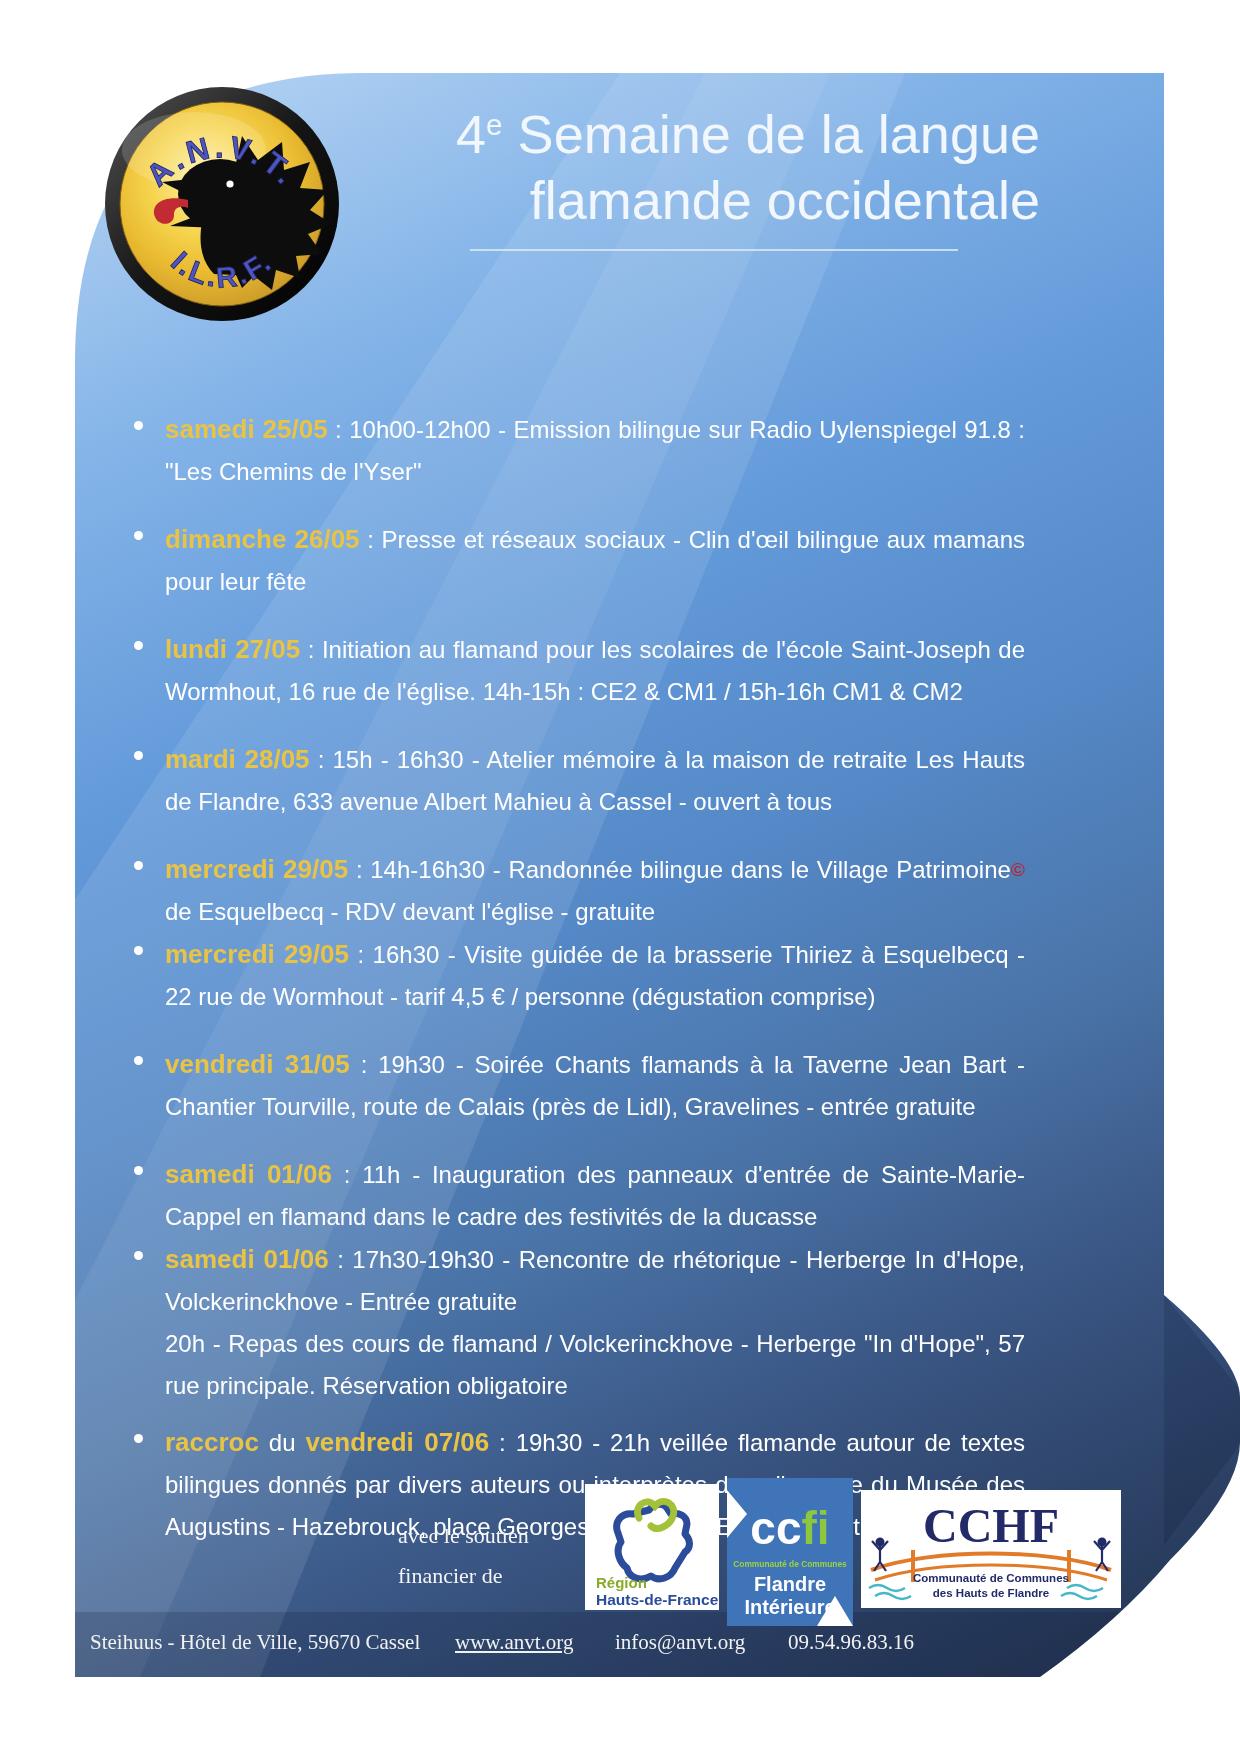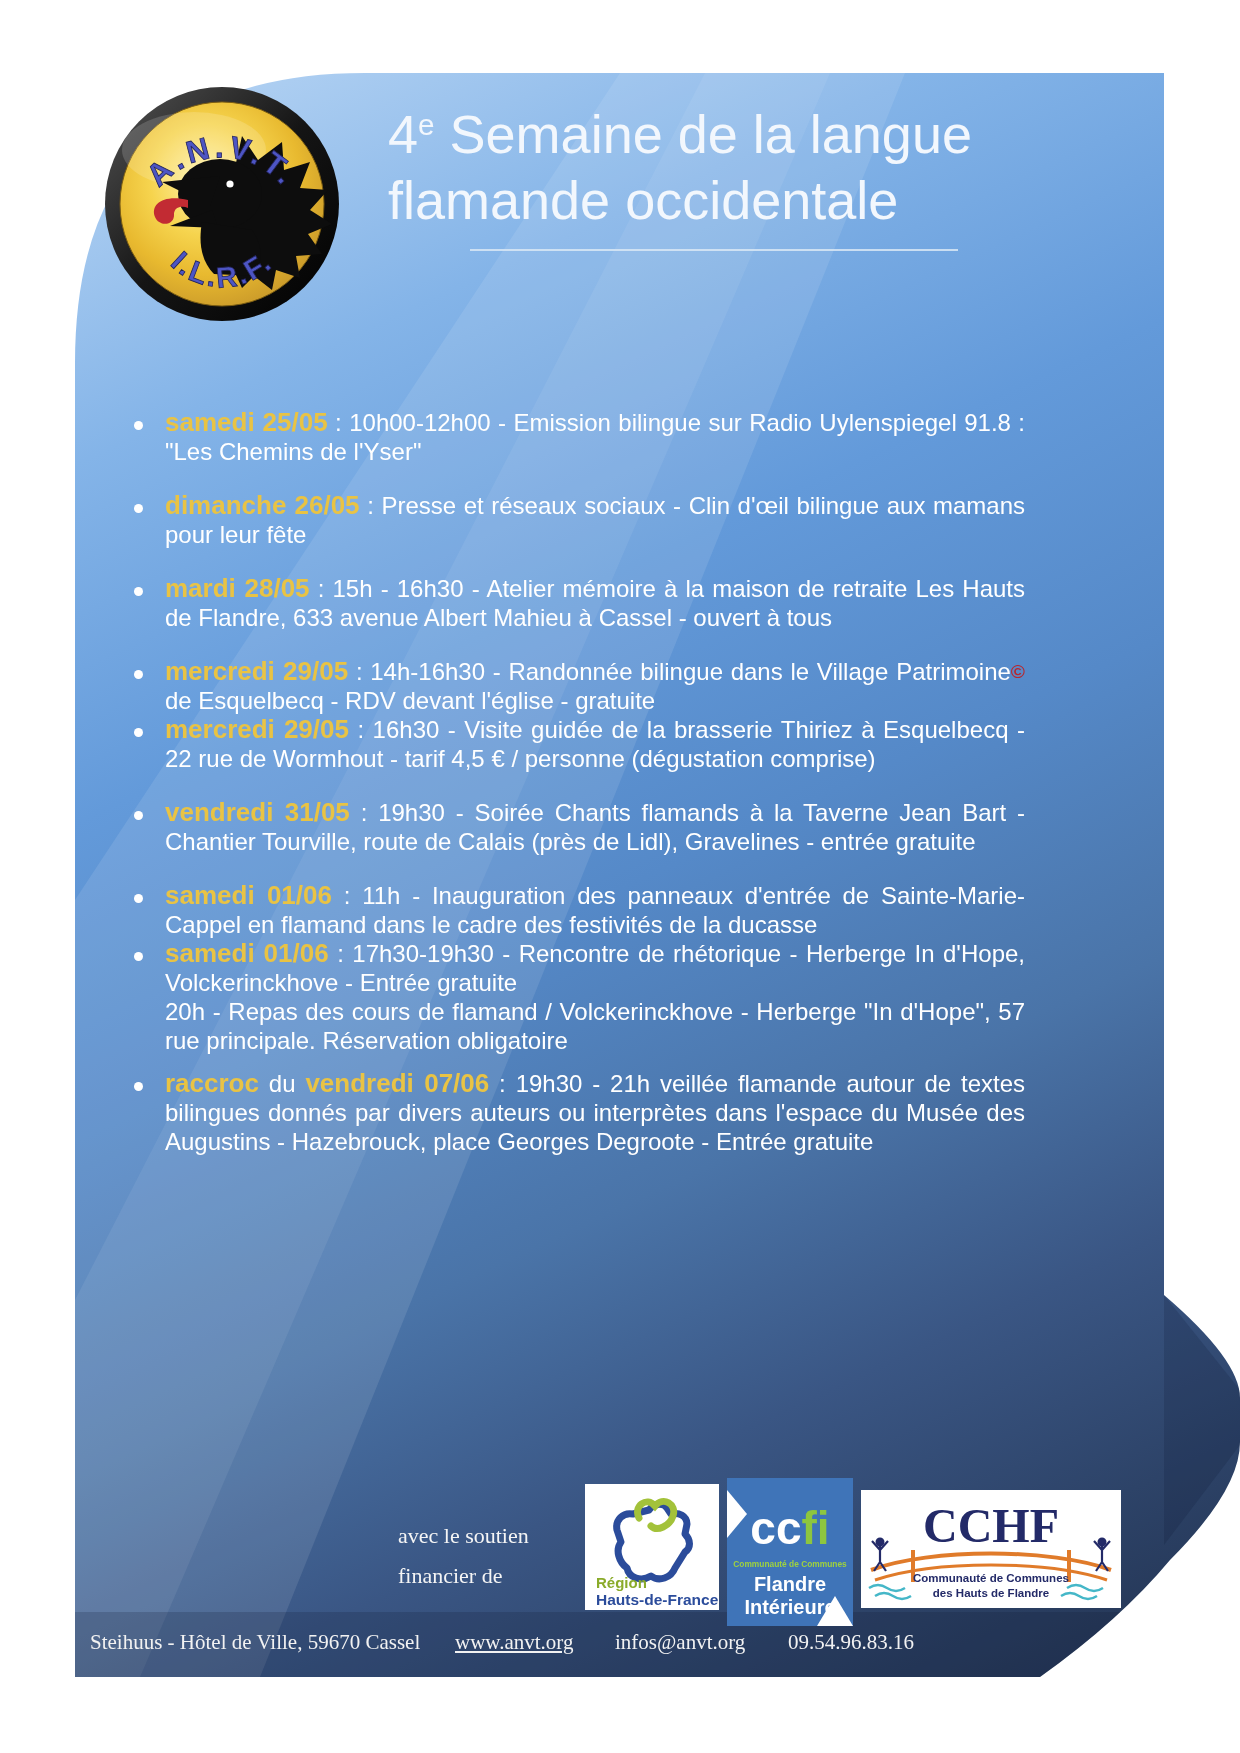--- a/index.html
+++ b/index.html
@@ -4,28 +4,28 @@
 <style>
   html,body{margin:0;padding:0;}
   body{
     width:1240px;height:1753px;position:relative;background:#ffffff;overflow:hidden;
     font-family:"Liberation Sans", sans-serif;
   }
   #bg{position:absolute;left:0;top:0;width:1240px;height:1753px;}
   
   #badge{position:absolute;left:102px;top:84px;width:240px;height:240px;}
   
-  #header{position:absolute;left:388px;top:92px;width:652px;text-align:left;color:#f2f7fd;}
+  #header{position:absolute;left:388px;top:92px;width:652px;text-align:right;color:#f2f7fd;}
   .title-line{font-size:54px;line-height:66px;font-weight:400;letter-spacing:0px;}
   .title-line sup{font-size:0.55em;vertical-align:18px;}
   #title-sep{width:488px;height:2px;background:#d9e7f5;opacity:.85;margin:16px auto 0 auto;}
   #subtitle{margin-top:28px;font-size:44px;line-height:56px;color:#eef5fc;}
   
   #events{position:absolute;left:128px;top:408px;width:897px;}
-  .event{position:relative;padding-left:37px;margin-bottom:25px;font-size:24px;line-height:29px;color:#ffffff;text-align:justify;}
+  .event{position:relative;padding-left:37px;margin-bottom:25px;font-size:24px;line-height:42px;color:#ffffff;text-align:justify;}
   .event.no-gap{margin-bottom:0;}
   .event.small-gap{margin-bottom:14px;}
   .dot{position:absolute;left:6px;top:13px;width:9px;height:9px;border-radius:50%;background:#ffffff;}
   .day{color:#e9c344;font-weight:bold;font-size:26px;}
   .prefix{color:#e9c344;font-weight:bold;font-size:26px;}
   .mid{color:#ffffff;}
   .sep{color:#ffffff;}
   .body{color:#ffffff;}
   .body.multiline{white-space:pre-line;}
   .copyright{color:#b8272e;font-size:0.8em;vertical-align:2px;font-weight:bold;}
@@ -115,20 +115,23 @@
 </div>
 
 <div id="events">
   <div class="event">
     <span class="dot"></span><span class="day">samedi 25/05</span><span class="sep"> : </span><span class="body">10h00-12h00 - Emission bilingue  sur Radio Uylenspiegel 91.8 : "Les Chemins de l'Yser"</span>
   </div>
   <div class="event">
     <span class="dot"></span><span class="day">dimanche 26/05</span><span class="sep"> : </span><span class="body">Presse et réseaux sociaux - Clin d'œil bilingue aux mamans pour leur fête</span>
   </div>
   <div class="event">
+    <span class="dot"></span><span class="day">lundi 27/05</span><span class="sep"> : </span><span class="body">Initiation au flamand pour les scolaires de l'école Saint-Joseph de Wormhout, 16 rue de l'église.  14h-15h : CE2 &amp; CM1 / 15h-16h CM1 &amp; CM2</span>
+  </div>
+  <div class="event">
     <span class="dot"></span><span class="day">mardi 28/05</span><span class="sep"> : </span><span class="body">15h - 16h30 - Atelier mémoire à la maison de retraite Les Hauts de Flandre, 633 avenue Albert Mahieu à Cassel - ouvert à tous</span>
   </div>
   <div class="event no-gap">
     <span class="dot"></span><span class="day">mercredi 29/05</span><span class="sep"> : </span><span class="body">14h-16h30 - Randonnée bilingue dans le Village Patrimoine</span><span class="copyright">©</span><span class="body"> de Esquelbecq - RDV devant l'église  - gratuite</span>
   </div>
   <div class="event">
     <span class="dot"></span><span class="day">mercredi 29/05</span><span class="sep"> : </span><span class="body">16h30 - Visite guidée de la brasserie Thiriez à Esquelbecq - 22 rue de Wormhout - tarif 4,5 € / personne (dégustation comprise)</span>
   </div>
   <div class="event">
     <span class="dot"></span><span class="day">vendredi 31/05</span><span class="sep"> : </span><span class="body">19h30 - Soirée Chants flamands à la Taverne Jean Bart - Chantier Tourville, route de Calais (près de Lidl), Gravelines - entrée gratuite</span>

